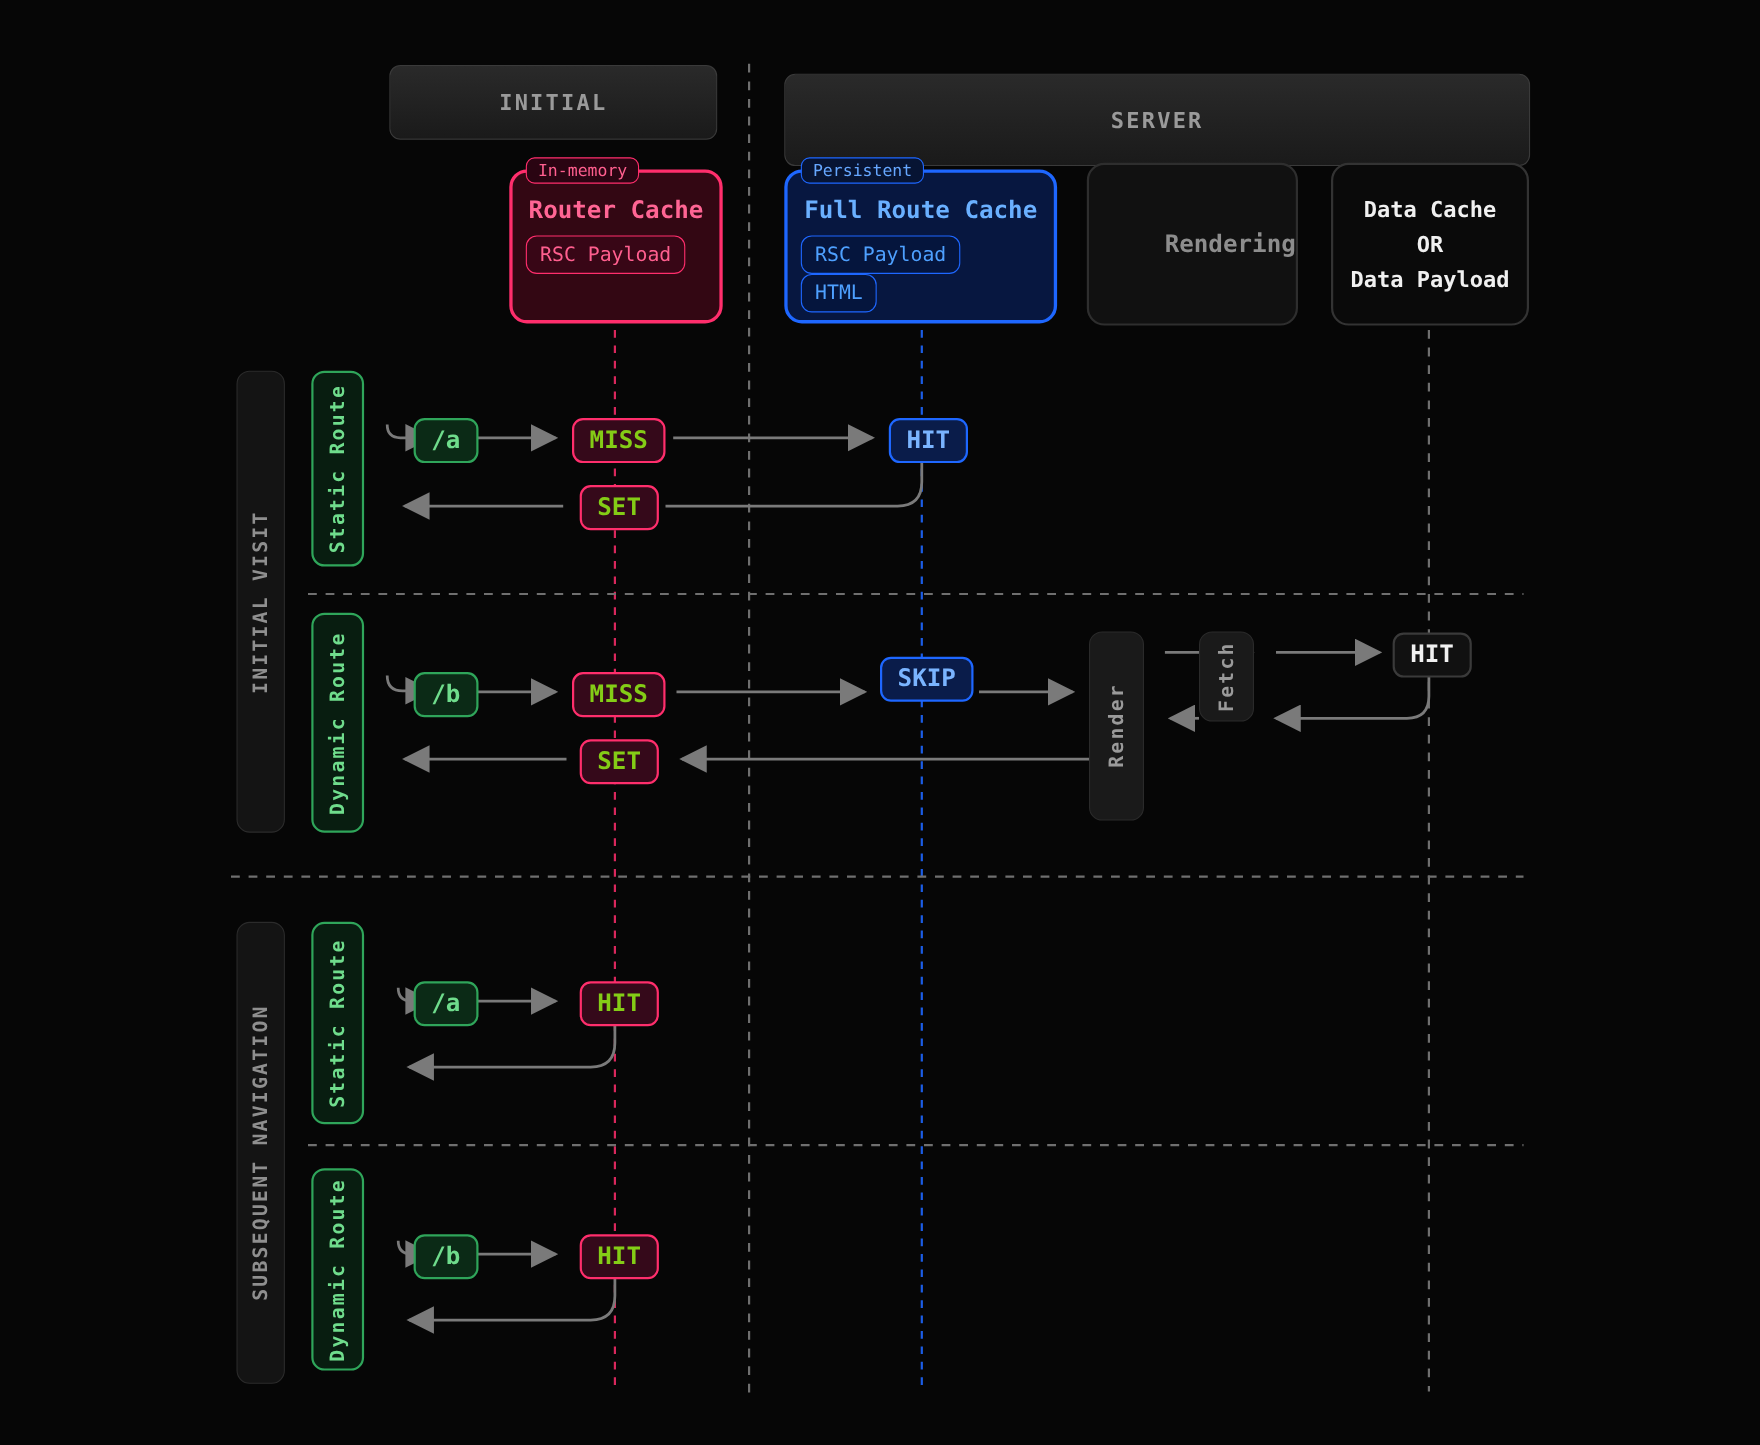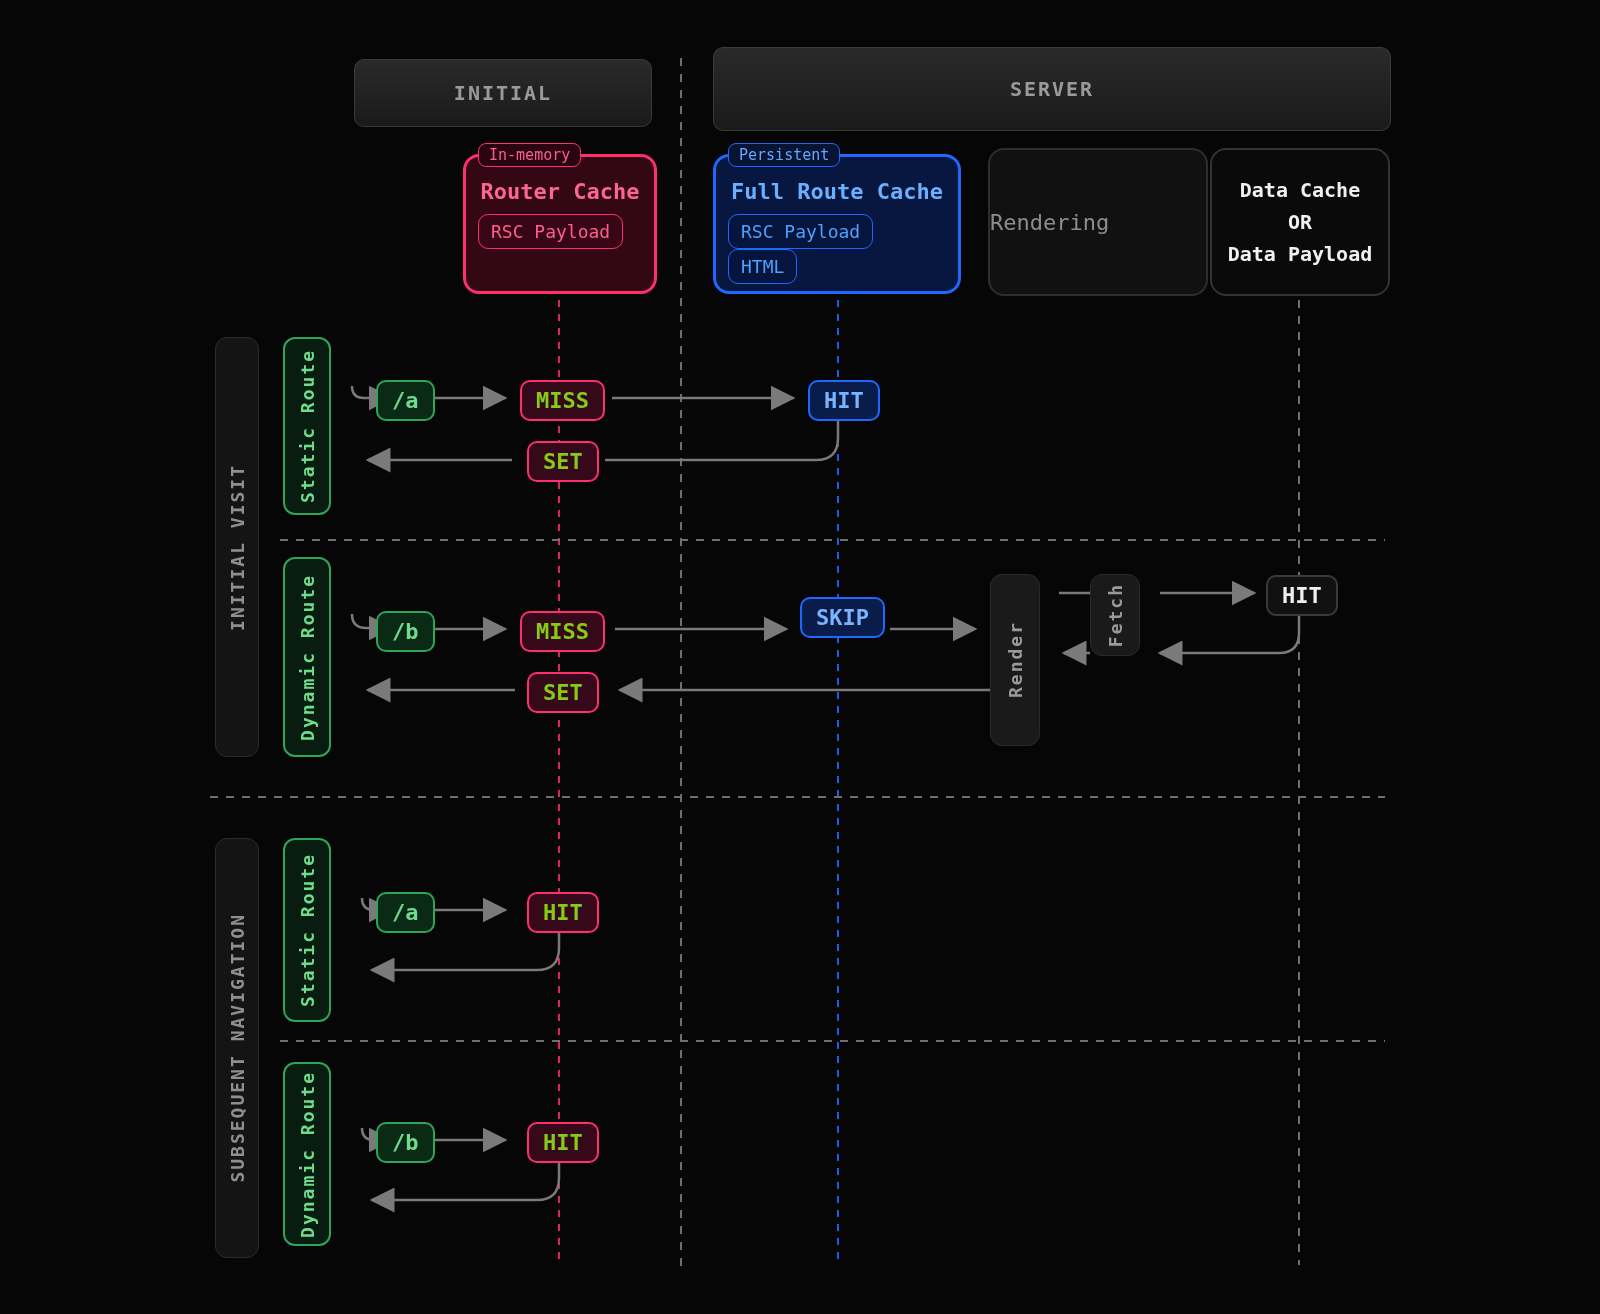--- a/index.html
+++ b/index.html
@@ -88,40 +88,40 @@
     <path class="wire" d="M559,930 v18 q0,22 -22,22 H372" marker-end="url(#arr)"></path>
 
     <path class="wire" d="M362,1128 q0,12 12,12 h17" marker-end="url(#arr)"></path>
     <line class="wire" x1="432" y1="1140" x2="505" y2="1140" marker-end="url(#arr)"></line>
     <path class="wire" d="M559,1160 v18 q0,22 -22,22 H372" marker-end="url(#arr)"></path>
   </svg>
 
   <div class="pill top-pill" style="left:354px;top:59px;width:298px;height:68px">
       <span>INITIAL</span>
     </div>
-  <div class="pill top-pill" style="left:713px;top:47px;width:678px;height:84px">
+  <div class="pill top-pill" style="left:713px;top:67px;width:678px;height:84px">
       <span>SERVER</span>
     </div>
 
   <div class="card blue-card" style="left:713px;top:154px;width:248px;height:140px">
     <div class="badge-tab badge-blue">Persistent</div>
     <div class="title">Full Route Cache</div>
     <div class="inner">
       <span class="chip chip-blue" style="margin-right:8px">RSC Payload</span>
       <span class="chip chip-blue">HTML</span>
     </div>
   </div>
 
   <div class="card pink-card" style="left:463px;top:154px;width:194px;height:140px">
     <div class="badge-tab badge-pink">In-memory</div>
     <div class="title">Router Cache</div>
     <div class="inner"><span class="chip chip-pink">RSC Payload</span></div>
   </div>
 
-  <div class="card grey-card" style="left:988px;top:148px;width:220px;height:148px;display:flex;align-items:center;justify-content:flex-start;font-size:22px;font-weight:400">
+  <div class="card grey-card" style="left:988px;top:148px;width:192px;height:148px;display:flex;align-items:center;justify-content:flex-end;font-size:22px;font-weight:700">
       <span>Rendering</span>
     </div>
 
   <div class="card white-card" style="left:1210px;top:148px;width:180px;height:148px;font-size:20px;white-space:pre-line"><span>Data Cache
 OR
 Data Payload</span></div>
 
   <div class="vcol" style="left:215px;top:337px;width:44px;height:420px">
       <span>INITIAL VISIT</span>
     </div>

